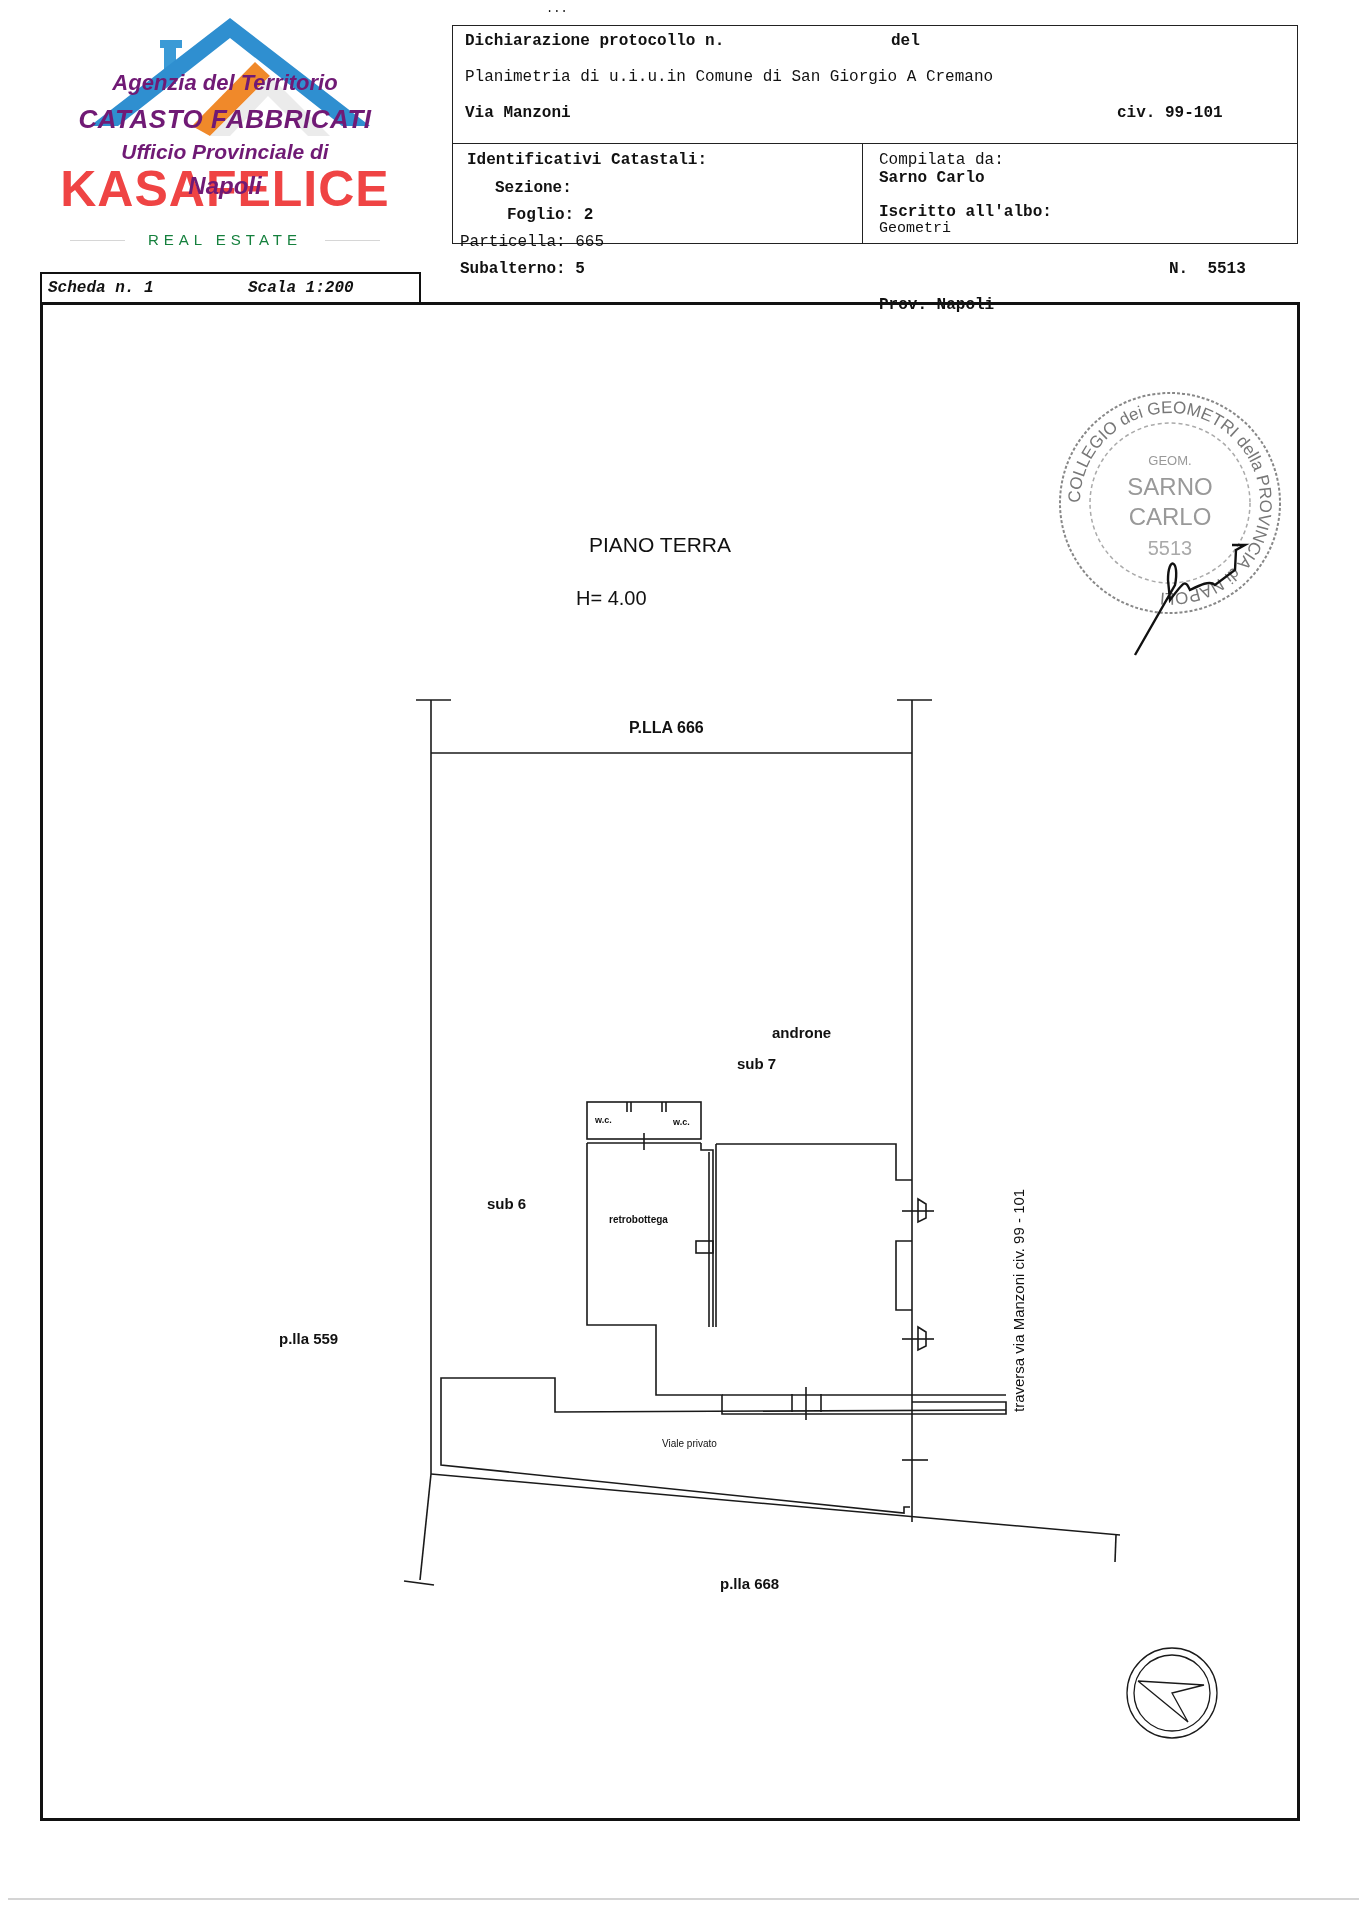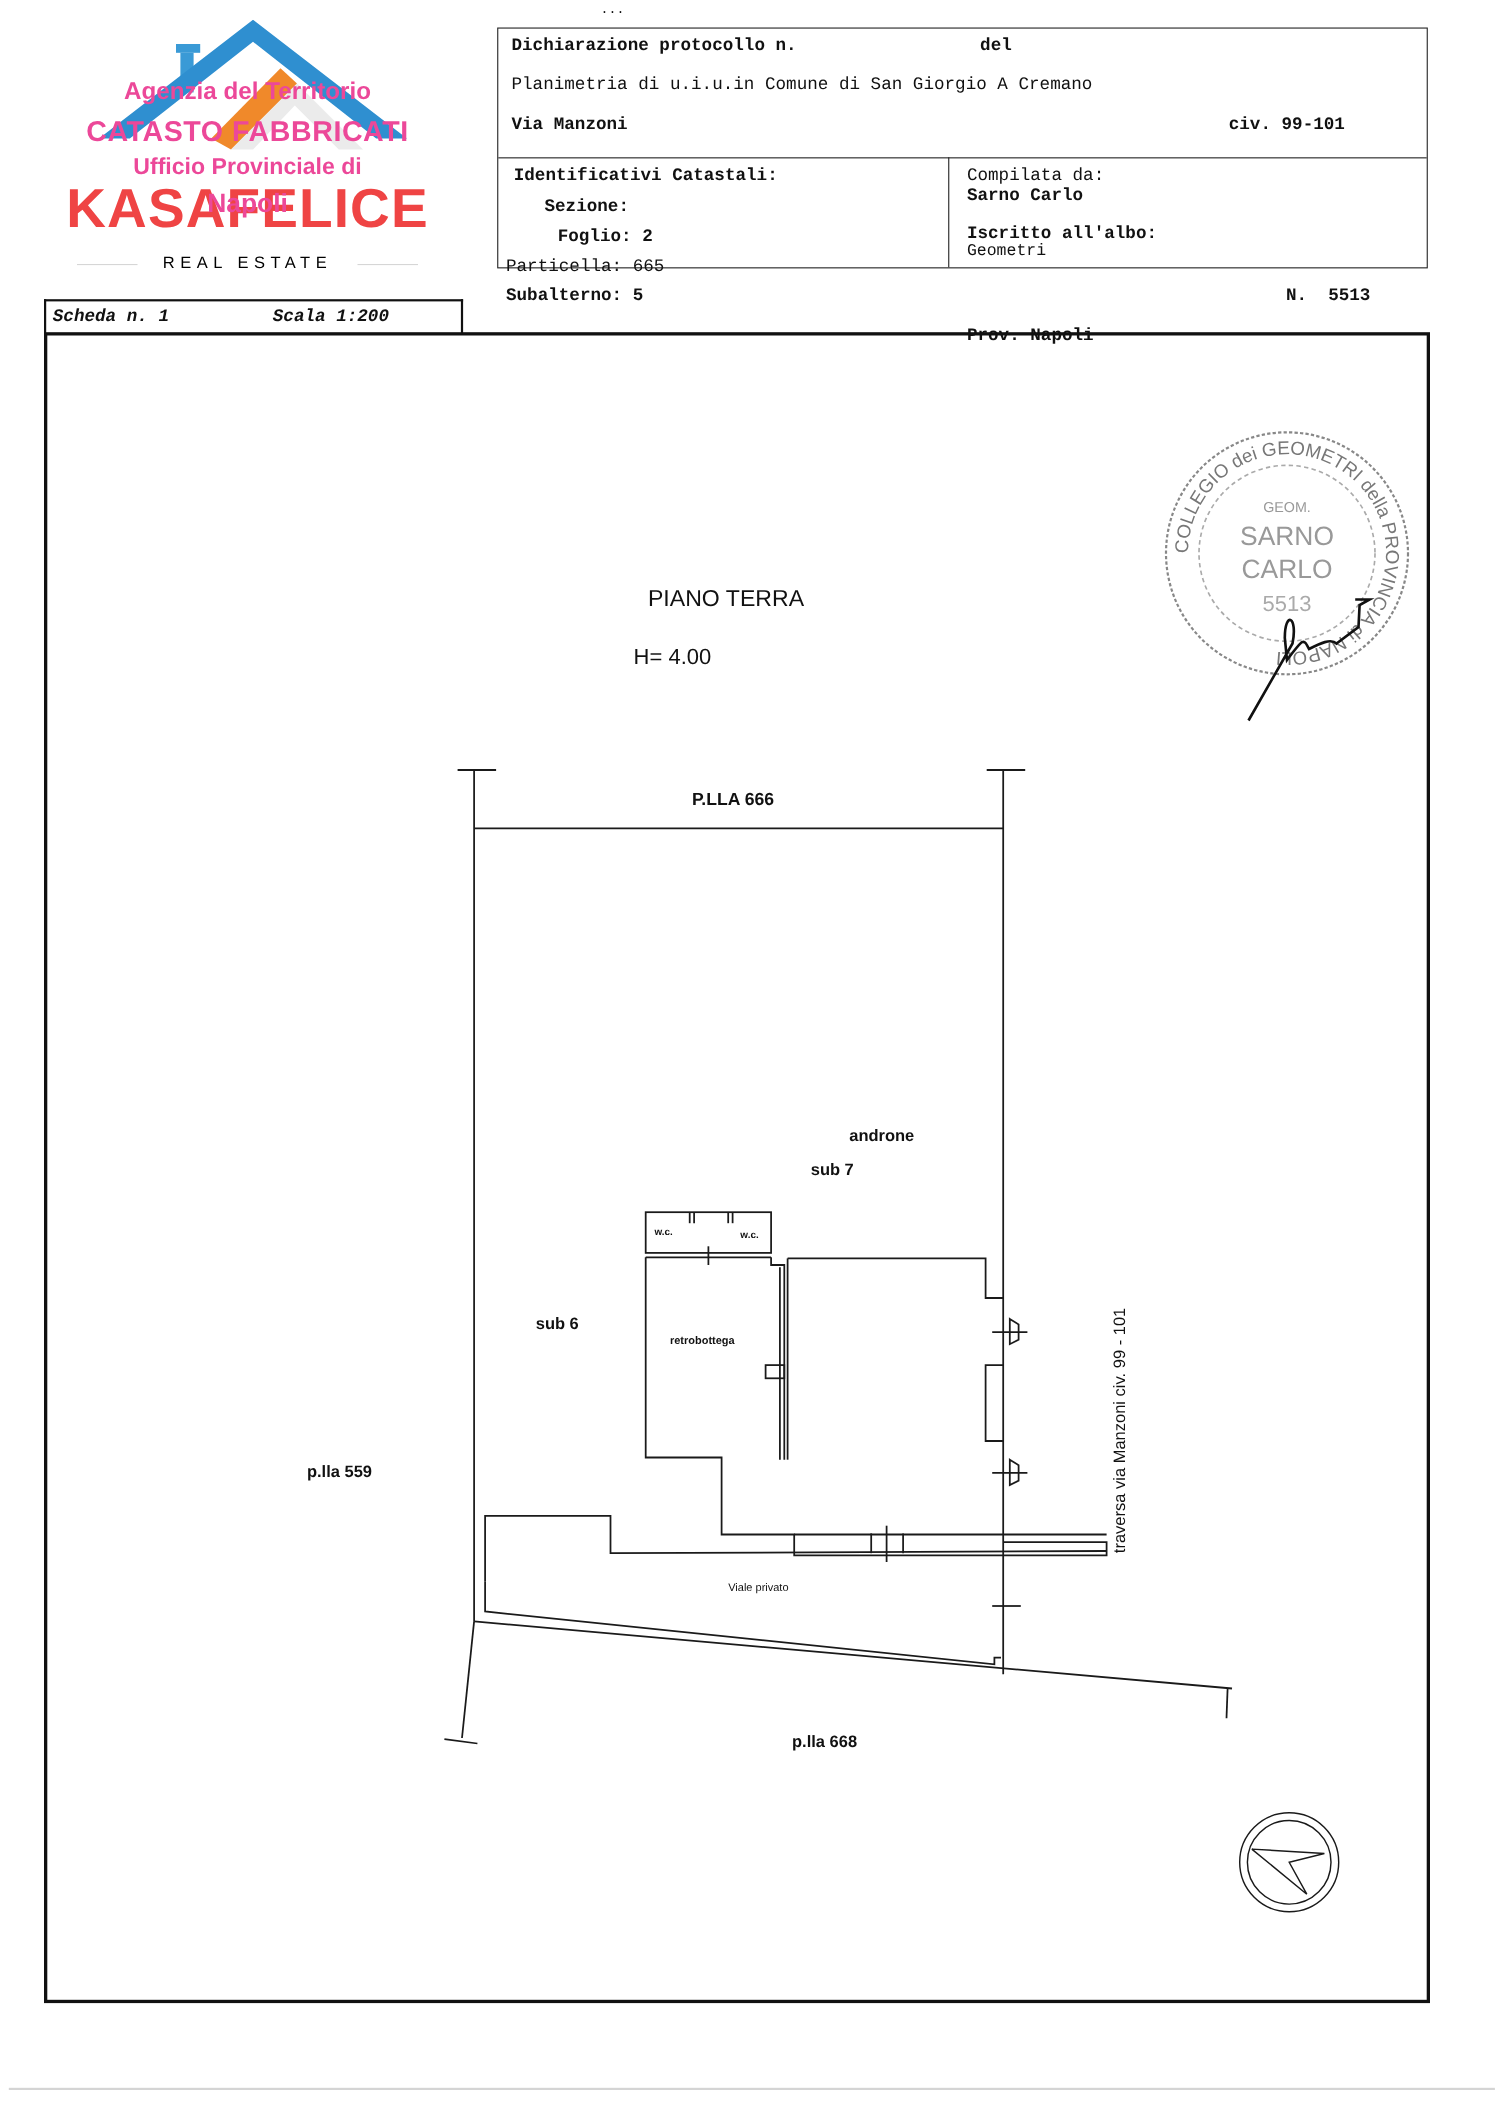--- a/index.html
+++ b/index.html
@@ -4,25 +4,25 @@
   <style>
     html, body { margin: 0; padding: 0; background: #ffffff; }
     body { width: 1359px; height: 1920px; position: relative; overflow: hidden;
            font-family: "Liberation Sans", sans-serif; color: #111; }
     .abs { position: absolute; }
     .mono { font-family: "Liberation Mono", "DejaVu Sans Mono", monospace; }
     .bold { font-weight: bold; }
 
     
     #logo { left: 60px; top: 18px; width: 330px; height: 220px; }
-    .agency-line { position: absolute; left: 0; width: 100%; text-align: center; font-weight: bold; color: #ec4899; }
+    .agency-line { position: absolute; left: 0; width: 100%; text-align: center; font-weight: bold; color: #701a75; font-style: italic; }
     .wm-big { position: absolute; left: 0; top: 142px; width: 100%; text-align: center;
               font-size: 50px; font-weight: bold; color: #ef4444; letter-spacing: 1px; }
     .wm-small { position: absolute; left: 0; top: 213px; width: 100%; text-align: center;
-                font-size: 15px; color: #000000; letter-spacing: 5px; }
+                font-size: 15px; color: #15803d; letter-spacing: 5px; }
     .wm-rule { position: absolute; top: 222px; height: 1px; background: #d6d6d6; width: 55px; }
 
     
     #hdr { left: 452px; top: 25px; width: 846px; height: 219px; border: 1.5px solid #222; box-sizing: border-box; }
     #hdr .divider-h { position: absolute; left: 0; right: 0; top: 117px; border-top: 1.5px solid #222; }
     #hdr .divider-v { position: absolute; top: 117px; bottom: 0; left: 409px; border-left: 1.5px solid #222; }
     .htxt { position: absolute; font-size: 16px; white-space: pre; }
 
     
     #scheda { left: 40px; top: 272px; width: 381px; height: 31px; border: 2.5px solid #111; border-bottom: none; box-sizing: border-box; }

